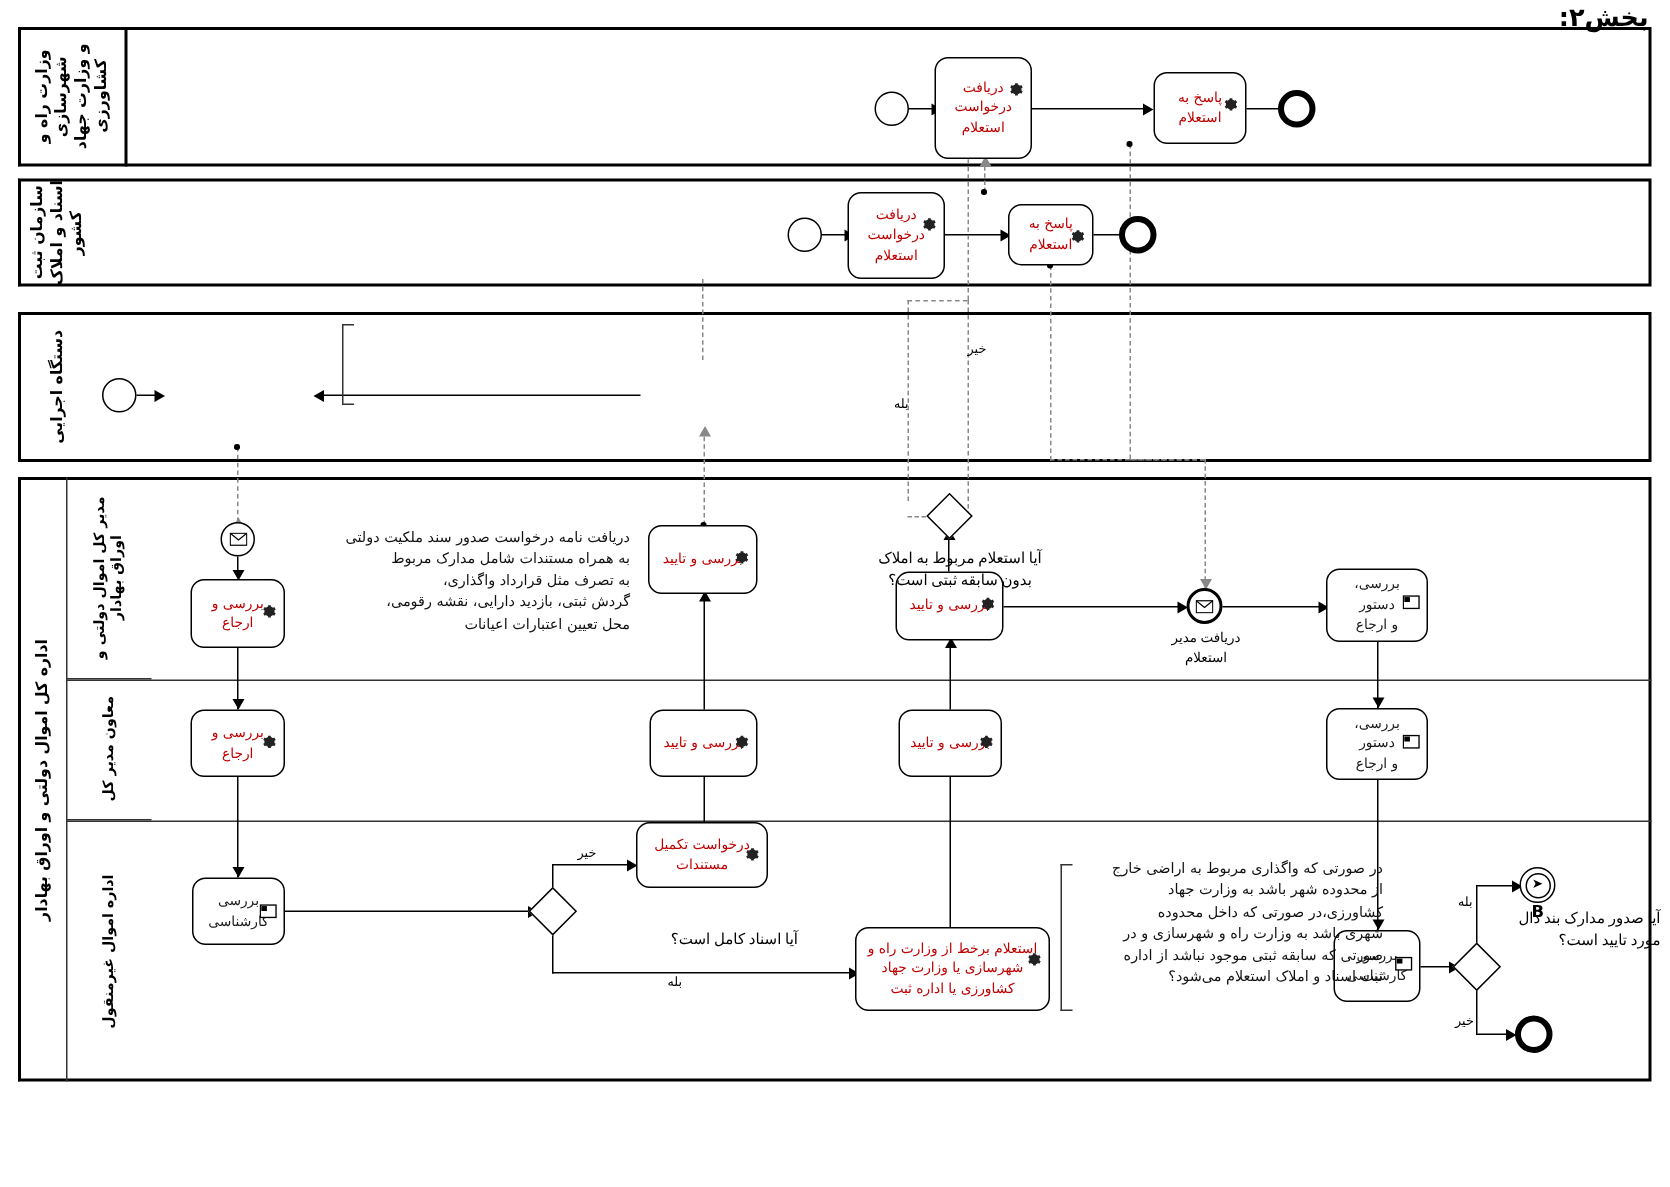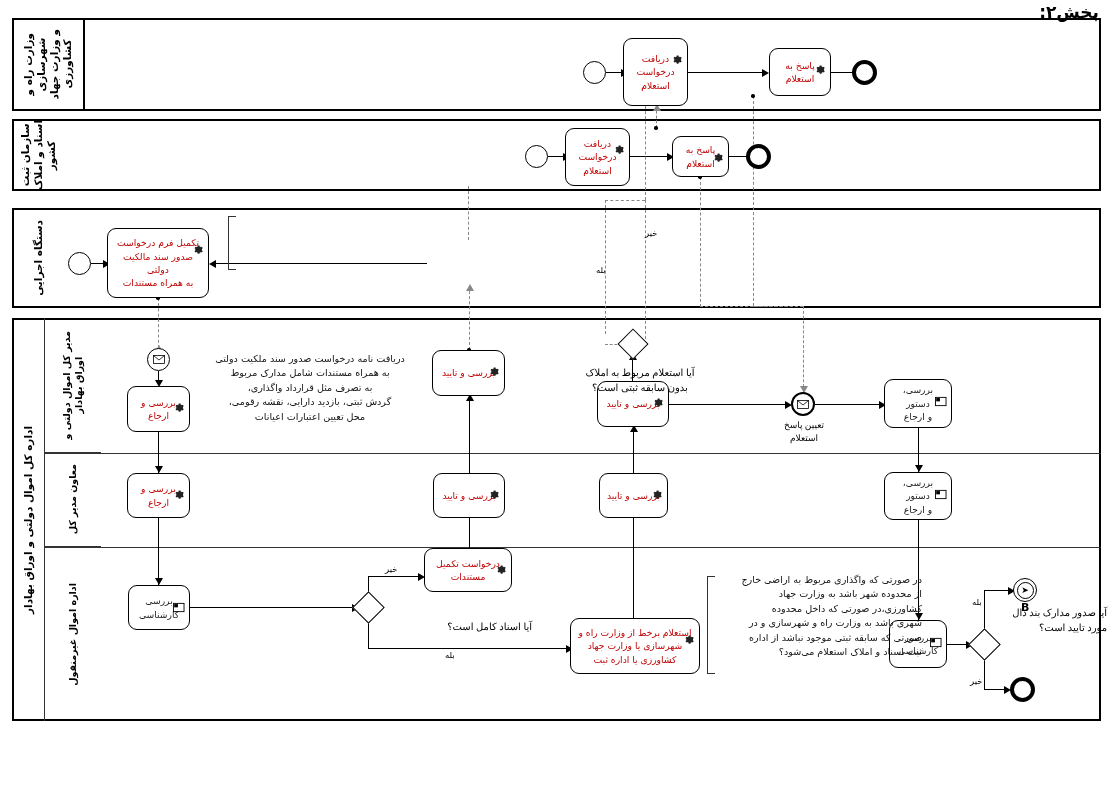--- a/index.html
+++ b/index.html
@@ -194,30 +194,20 @@
 استعلام</span>
   </div>
 
   <div class="ln lnh" style="left:729px; top:156px; width:18px;"></div>
   <div class="ev ev-end" style="left:746px; top:144px; width:25px; height:25px;"></div>
 
   <div class="ev ev-start" style="left:68px; top:252px; width:23px; height:23px;"></div>
   <div class="ln lnh" style="left:91px; top:263px; width:14px;"></div>
   <div class="arrow ar-r" style="left:103px; top:259.5px;"></div>
 
-  <div class="task" style="left:107px; top:228px; width:102px; height:70px;">
-    <span class="gear">
-      <svg width="11" height="11" viewBox="0 0 24 24">
-          <path d="M12 8a4 4 0 100 8 4 4 0 000-8zm9.4 4.9l-1.9-1.1a7.6 7.6 0 000-3.6l1.9-1.1-2-3.4-2 1.1a7.7 7.7 0 00-3.1-1.8V1h-4v2a7.7 7.7 0 00-3.1 1.8l-2-1.1-2 3.4 1.9 1.1a7.6 7.6 0 000 3.6l-1.9 1.1 2 3.4 2-1.1a7.7 7.7 0 003.1 1.8v2h4v-2a7.7 7.7 0 003.1-1.8l2 1.1z" fill="#222"></path>
-        </svg>
-    </span>
-    <span>تکمیل فرم درخواست
-صدور سند مالکیت دولتی
-به همراه مستندات</span>
-  </div>
 
   <div class="ln lnh" style="left:216px; top:263px; width:211px;"></div>
   <div class="arrow ar-l" style="left:209px; top:259.5px;"></div>
 
 
   <div class="annobr-l" style="left:228px; top:216px; height:52px;"></div>
 
   <div class="ev ev-msg" style="left:147px; top:348px; width:23px; height:23px;">
     <svg width="12" height="9" viewBox="0 0 24 18">
         <rect x="1" y="1" width="22" height="16" fill="#fff" stroke="#000" stroke-width="1.6"></rect>
@@ -229,21 +219,21 @@
 
   <div class="task" style="left:127px; top:386px; width:63px; height:46px;">
     <span class="gear">
       <svg width="11" height="11" viewBox="0 0 24 24">
           <path d="M12 8a4 4 0 100 8 4 4 0 000-8zm9.4 4.9l-1.9-1.1a7.6 7.6 0 000-3.6l1.9-1.1-2-3.4-2 1.1a7.7 7.7 0 00-3.1-1.8V1h-4v2a7.7 7.7 0 00-3.1 1.8l-2-1.1-2 3.4 1.9 1.1a7.6 7.6 0 000 3.6l-1.9 1.1 2 3.4 2-1.1a7.7 7.7 0 003.1 1.8v2h4v-2a7.7 7.7 0 003.1-1.8l2 1.1z" fill="#222"></path>
         </svg>
     </span>
     <span>بررسی و ارجاع</span>
   </div>
 
-  <div class="anno" style="left:200px; top:352px; width:220px; text-align:center;">دریافت نامه درخواست صدور سند ملکیت دولتی
+  <div class="anno" style="left:200px; top:352px; width:220px; text-align:right;">دریافت نامه درخواست صدور سند ملکیت دولتی
 به همراه مستندات شامل مدارک مربوط
 به تصرف مثل قرارداد واگذاری،
 گردش ثبتی، بازدید دارایی، نقشه رقومی،
 محل تعیین اعتبارات اعیانات</div>
 
   <div class="task" style="left:432px; top:350px; width:73px; height:46px;">
     <span class="gear">
       <svg width="11" height="11" viewBox="0 0 24 24">
           <path d="M12 8a4 4 0 100 8 4 4 0 000-8zm9.4 4.9l-1.9-1.1a7.6 7.6 0 000-3.6l1.9-1.1-2-3.4-2 1.1a7.7 7.7 0 00-3.1-1.8V1h-4v2a7.7 7.7 0 00-3.1 1.8l-2-1.1-2 3.4 1.9 1.1a7.6 7.6 0 000 3.6l-1.9 1.1 2 3.4 2-1.1a7.7 7.7 0 003.1 1.8v2h4v-2a7.7 7.7 0 003.1-1.8l2 1.1z" fill="#222"></path>
         </svg>
@@ -269,21 +259,21 @@
 
   <div class="ln lnh" style="left:669px; top:404px; width:118px;"></div>
   <div class="arrow ar-r" style="left:785px; top:400.5px;"></div>
 
   <div class="ev ev-msg ev-msg-bold" style="left:791px; top:392px; width:24px; height:24px;">
     <svg width="12" height="9" viewBox="0 0 24 18">
         <rect x="1" y="1" width="22" height="16" fill="#fff" stroke="#000" stroke-width="1.6"></rect>
         <path d="M1 1l11 9 11-9" fill="none" stroke="#000" stroke-width="1.6"></path>
       </svg>
   </div>
-  <div class="qlab" style="left:763px; top:419px; width:82px; font-size:9px;">تعیین پاسخ
+  <div class="qlab" style="left:763px; top:419px; width:82px; font-size:9px;">دریافت مدیر
 استعلام</div>
 
   <div class="ln lnh" style="left:815px; top:404px; width:66px;"></div>
   <div class="arrow ar-r" style="left:879px; top:400.5px;"></div>
 
   <div class="task dark" style="left:884px; top:379px; width:68px; height:49px;">
     <span class="docico">
       <svg width="12" height="11" viewBox="0 0 16 14">
           <rect x="0.7" y="1.5" width="14" height="11" fill="#fff" stroke="#000" stroke-width="1.2"></rect>
           <rect x="1.6" y="2.4" width="5" height="4.4" fill="#000"></rect>

